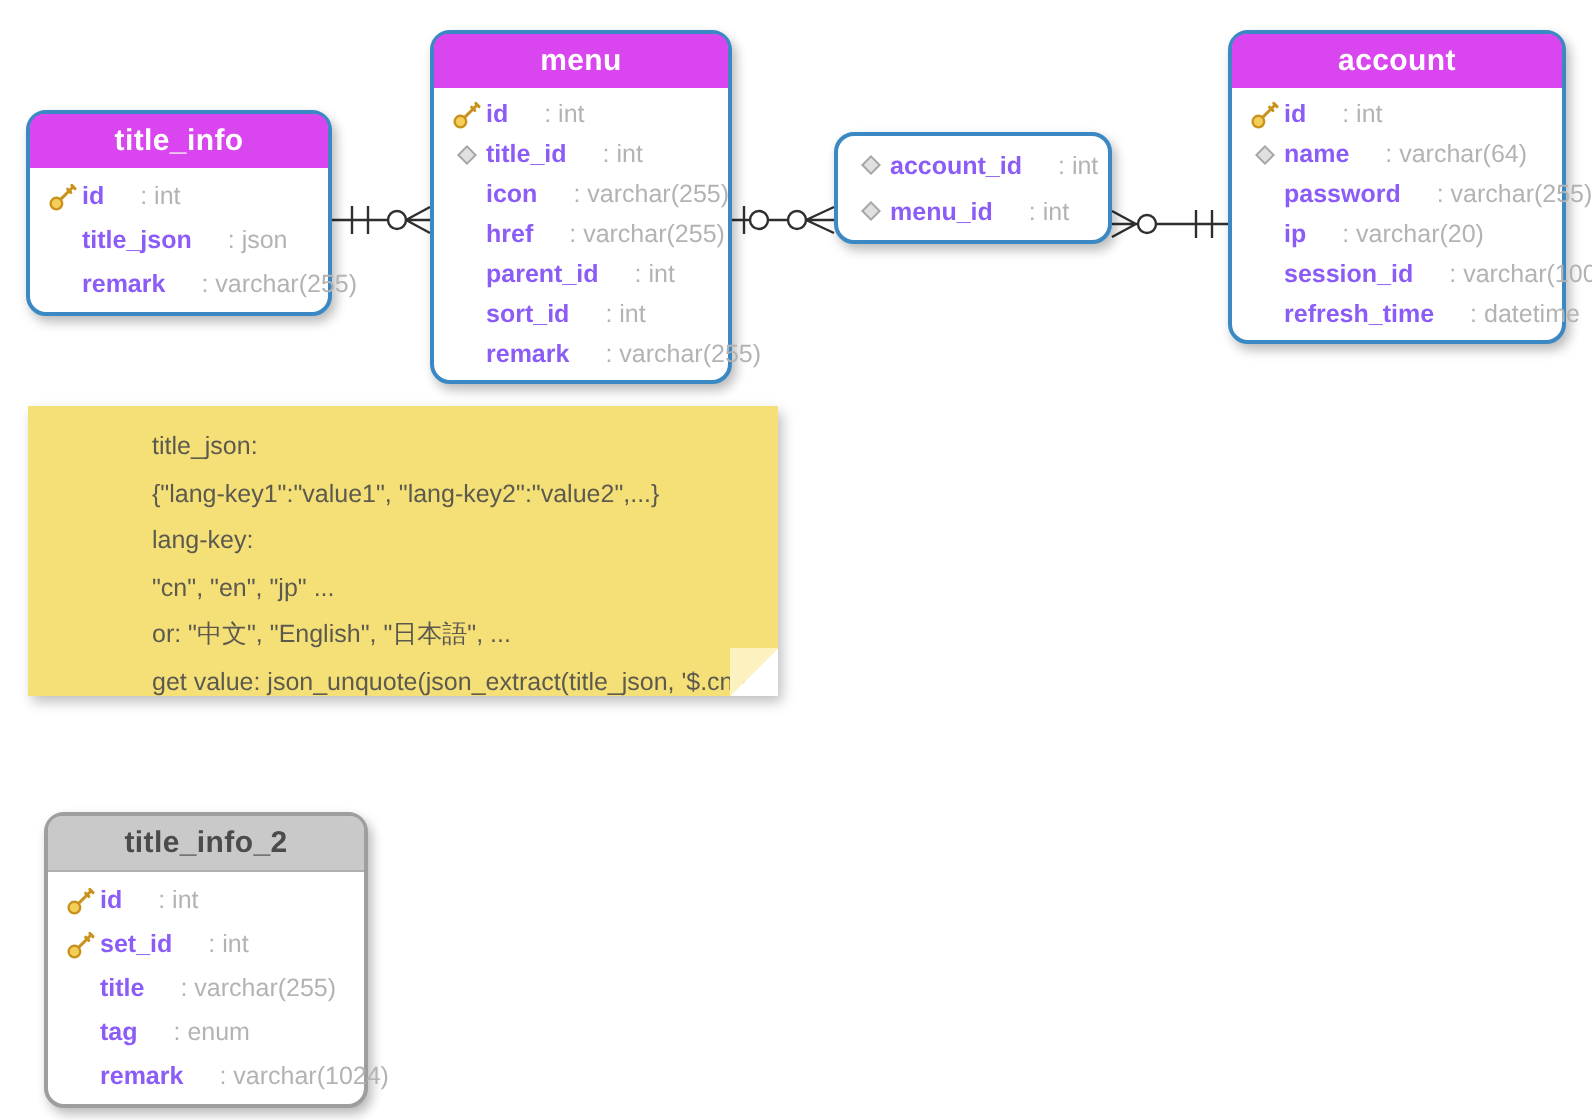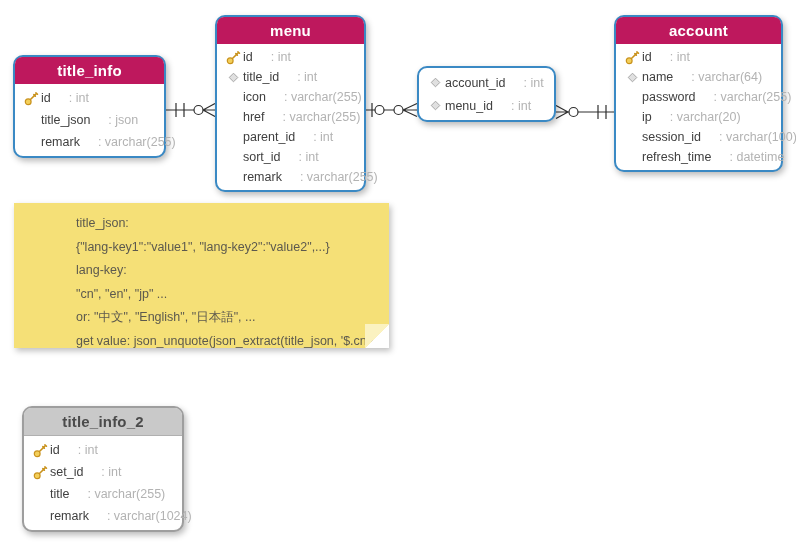--- a/index.html
+++ b/index.html
@@ -11,28 +11,28 @@
   .table{
     position:absolute;z-index:2;background:#ffffff;border-radius:10px;
     box-shadow:2px 3px 6px rgba(0,0,0,0.28);
   }
   .table.blue{border:2px solid #3a89c4;}
   .table.gray{border:2px solid #9e9e9e;}
   .thead{
     height:27px;line-height:27px;text-align:center;font-size:15px;font-weight:bold;
     border-radius:7px 7px 0 0;letter-spacing:0.2px;
   }
-  .table.blue .thead{background:#be185d;color:#ffffff;}
+  .table.blue .thead{background:#d946ef;color:#ffffff;}
   .table.gray .thead{background:#c9c9c9;color:#4b4b4b;border-bottom:1px solid #b0b0b0;}
   .tbody{padding:3px 4px 3px 0;}
   .trow{display:flex;align-items:center;height:20px;padding-left:7px;white-space:nowrap;}
   .rows22 .trow{height:22px;}
   .rows23 .trow{height:23px;}
   .ticon{width:19px;display:inline-flex;justify-content:center;align-items:center;flex:0 0 19px;}
-  .fname{font-size:12.5px;font-weight:normal;color:#404040;}
+  .fname{font-size:12.5px;font-weight:bold;color:#8b5cf6;}
   .ftype{font-size:12.5px;color:#b3b3b3;margin-left:18px;}
   .note{
     position:absolute;left:14px;top:203px;width:331px;height:145px;z-index:2;
     background:#f5e077;box-shadow:2px 3px 6px rgba(0,0,0,0.25);padding-left:44px;
   }
   .note-lines{padding:13px 14px 0 18px;}
   .note-line{margin:0 0 9.5px 0;font-size:12.5px;line-height:14px;color:#5c594e;}
   .fold-cut{position:absolute;right:0;bottom:0;width:24px;height:24px;background:#ffffff;
     clip-path:polygon(100% 0,100% 100%,0 100%);}
   .fold-flap{position:absolute;right:0;bottom:0;width:24px;height:24px;background:#fbf2c0;
@@ -234,20 +234,25 @@
           <span class="fname">set_id</span>
           <span class="ftype">: int</span>
         </div>
         <div class="trow">
           <span class="ticon"></span>
           <span class="fname">title</span>
           <span class="ftype">: varchar(255)</span>
         </div>
         <div class="trow">
           <span class="ticon"></span>
+          <span class="fname">tag</span>
+          <span class="ftype">: enum</span>
+        </div>
+        <div class="trow">
+          <span class="ticon"></span>
           <span class="fname">remark</span>
           <span class="ftype">: varchar(1024)</span>
         </div>
       </div>
   </div>
 
   <div class="note">
     <div class="note-lines">
         <p class="note-line">title_json:</p>
         <p class="note-line">{"lang-key1":"value1", "lang-key2":"value2",...}</p>

